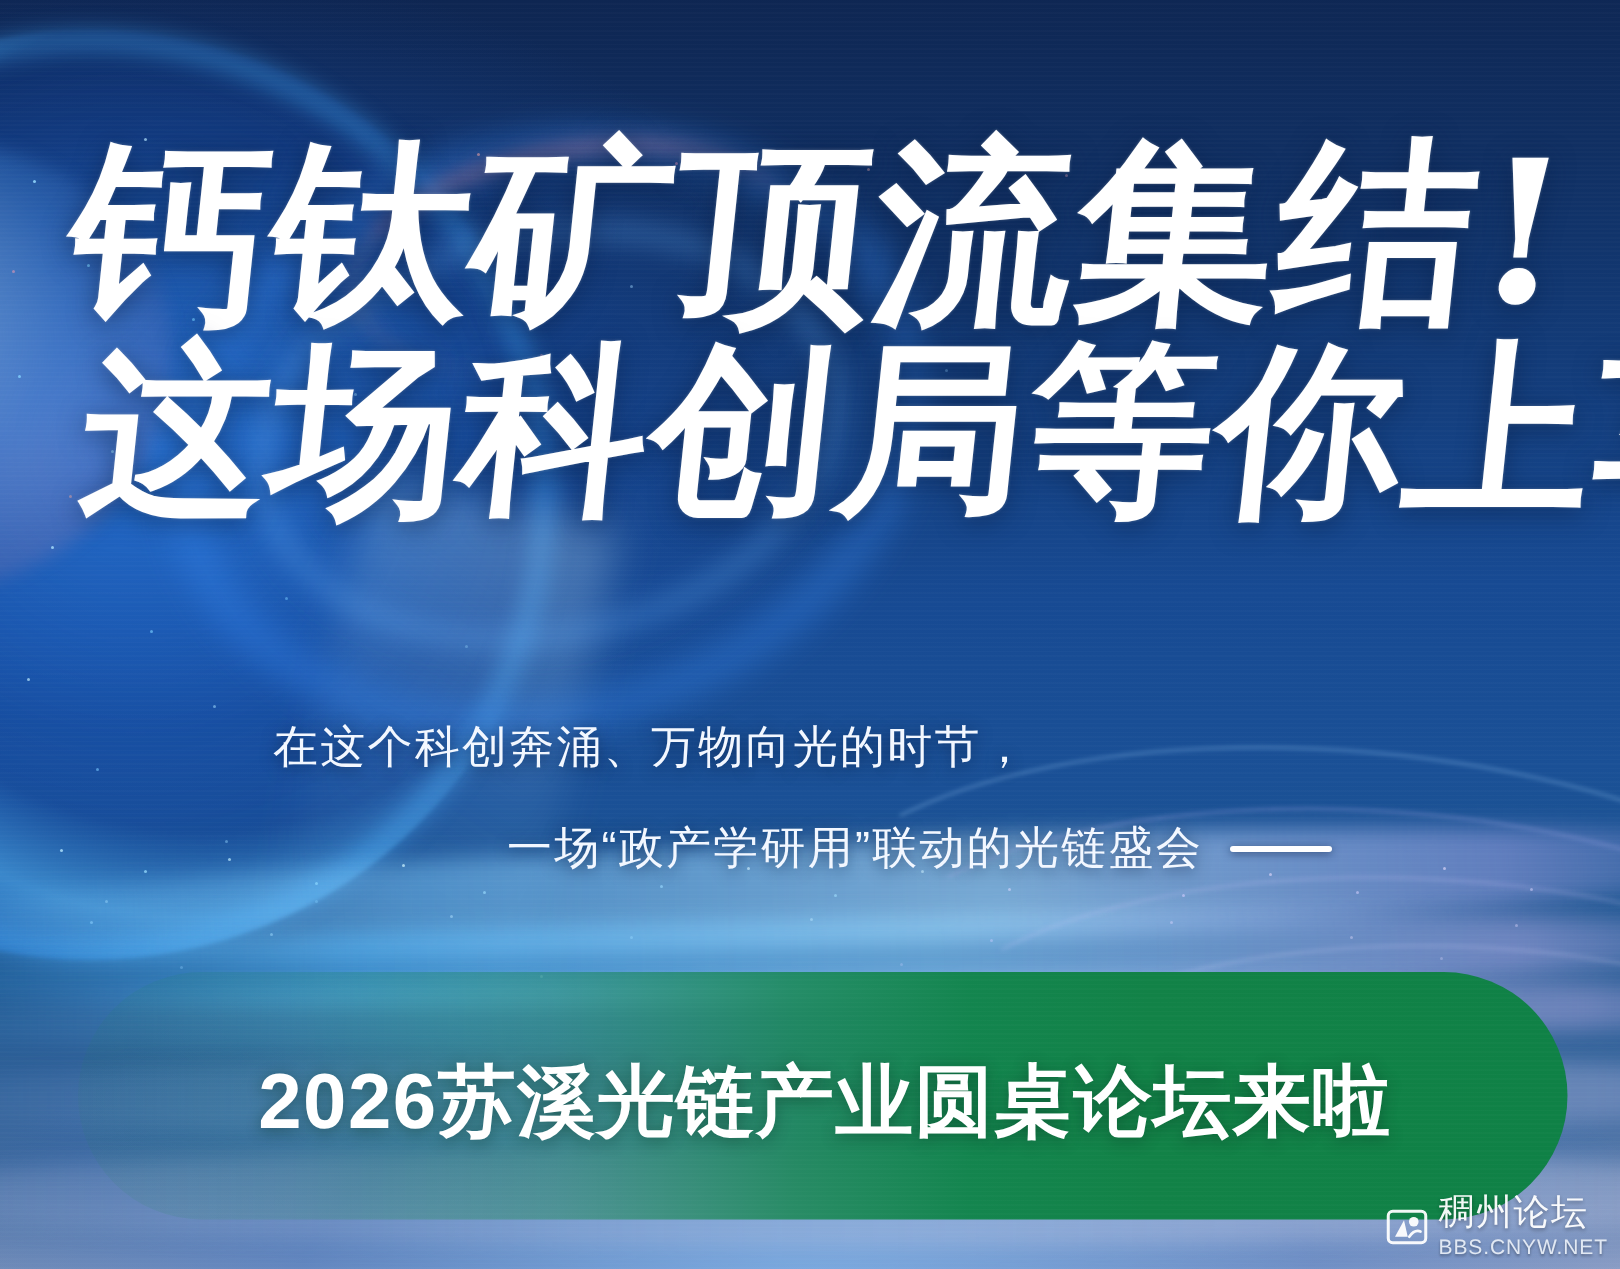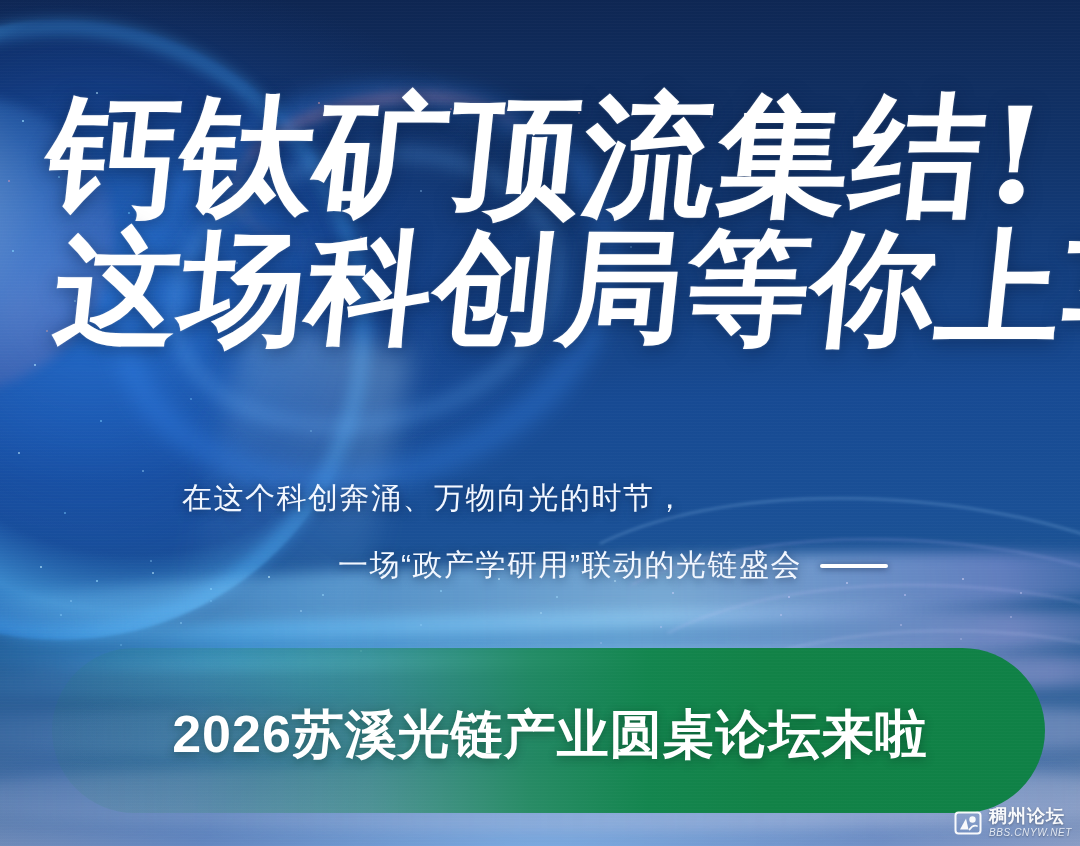--- a/index.html
+++ b/index.html
@@ -196,28 +196,27 @@
     display:flex; align-items:center; gap:7px;
     z-index:9; opacity:0.95;
   }
   .wm-mark {
     width:28px; height:28px;
     display:flex; align-items:center; justify-content:center;
   }
   .wm-text { display:flex; flex-direction:column; line-height:1; }
   .wm-name {
     color:#ffffff; font-family:"Liberation Sans", sans-serif;
-    font-weight:700; font-size:18px; letter-spacing:1px;
+    font-weight:400; font-size:24px; letter-spacing:1px;
     text-shadow:0 1px 3px rgba(0,0,0,0.35);
   }
   .wm-url {
     color:#e7edf6; font-family:"Liberation Sans", sans-serif;
-    font-size:10px; letter-spacing:0.6px; margin-top:3px;
+    font-size:14px; letter-spacing:0.6px; margin-top:3px;
     text-shadow:0 1px 2px rgba(0,0,0,0.35);
-    font-style:italic;
   }
 
   
   .scanlines {
     position:absolute; inset:0; z-index:8; pointer-events:none;
     background:repeating-linear-gradient(0deg, rgba(255,255,255,0.016) 0px, rgba(255,255,255,0.016) 1px, rgba(0,0,0,0) 1px, rgba(0,0,0,0) 3px);
   }
 </style>
 </head>
 <body>

